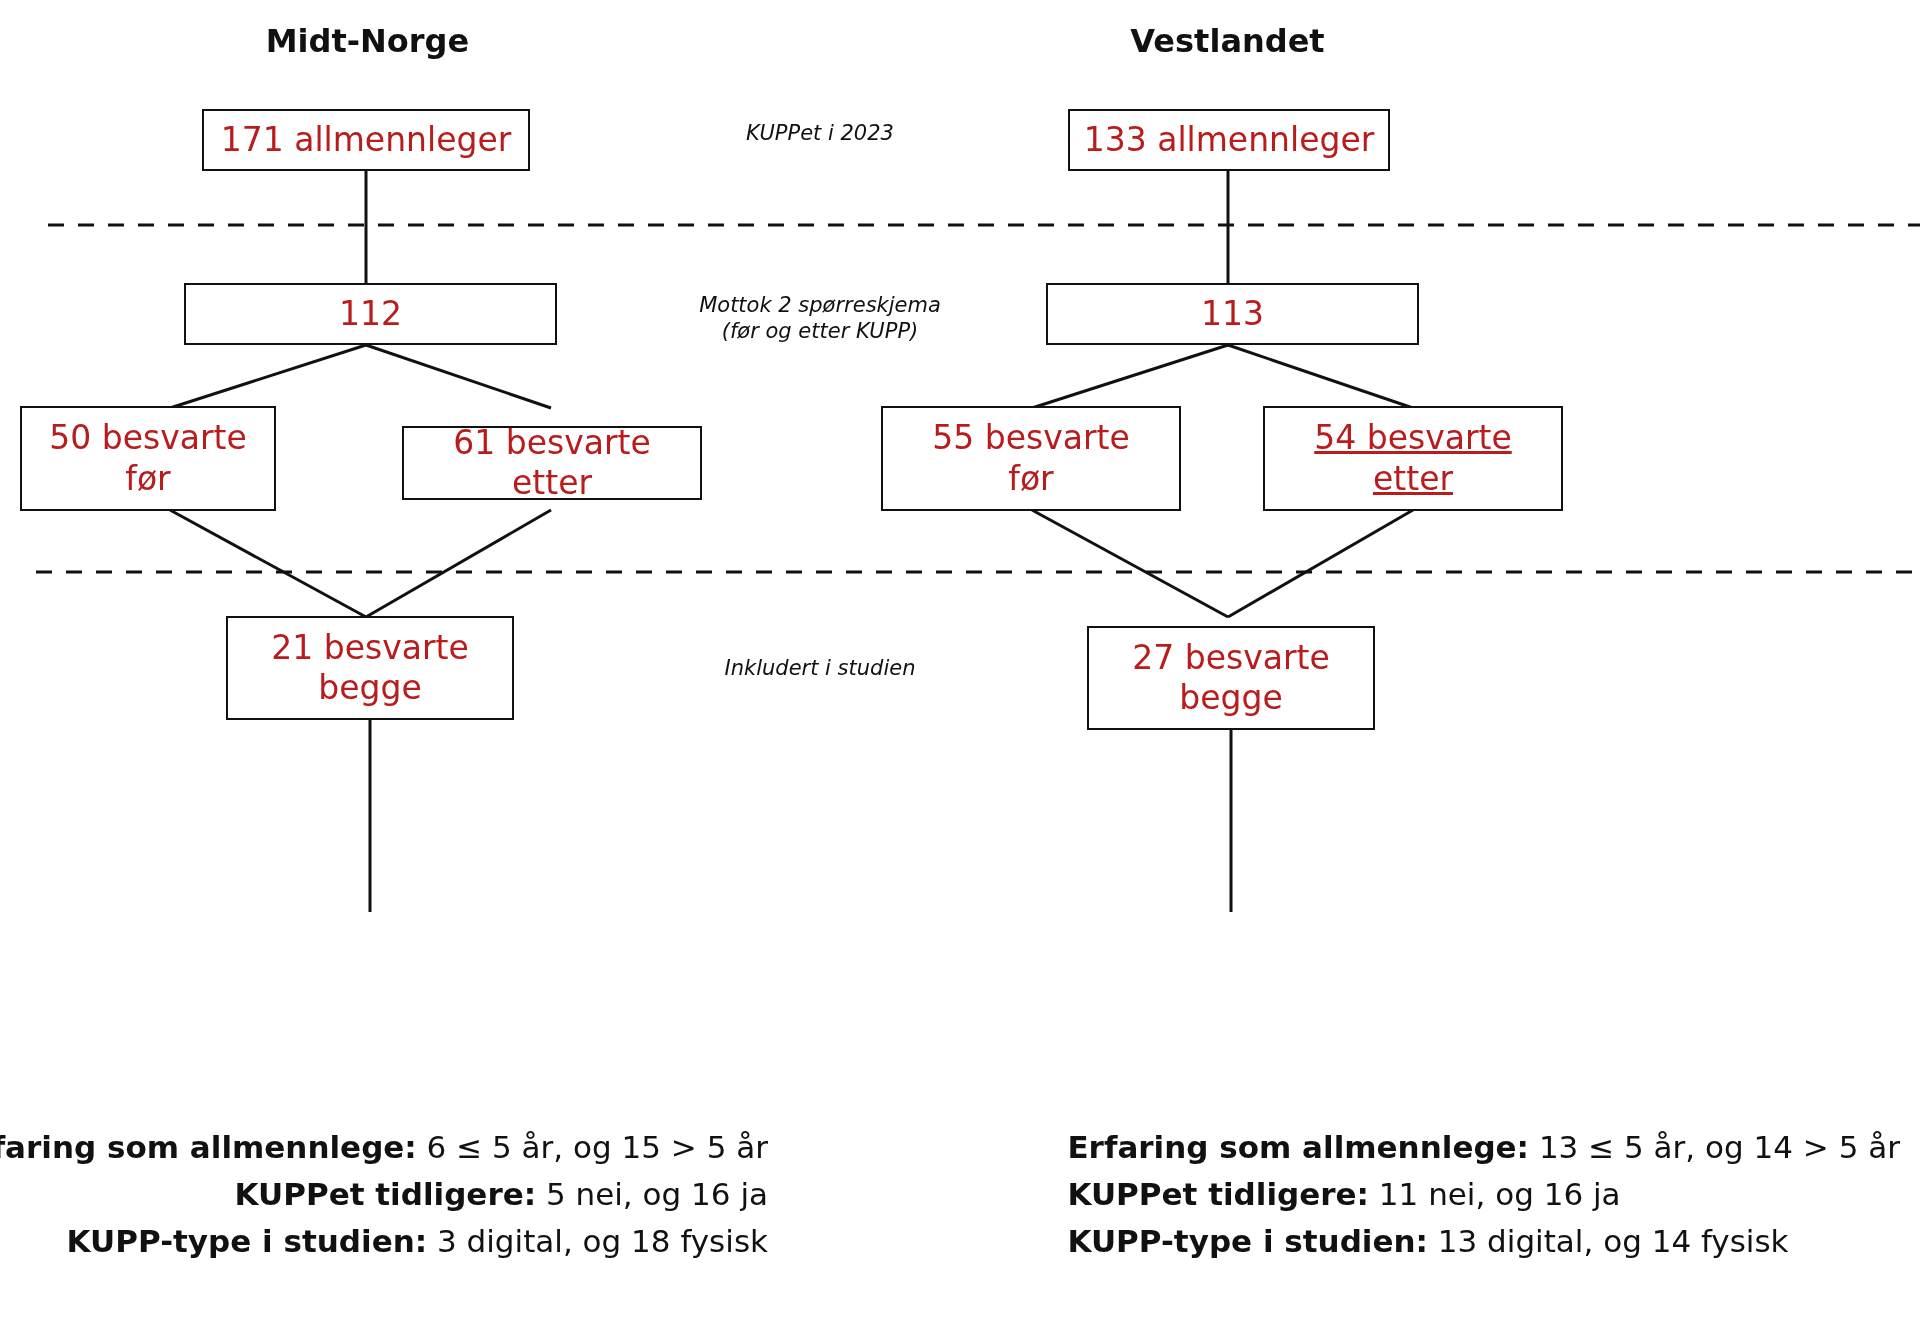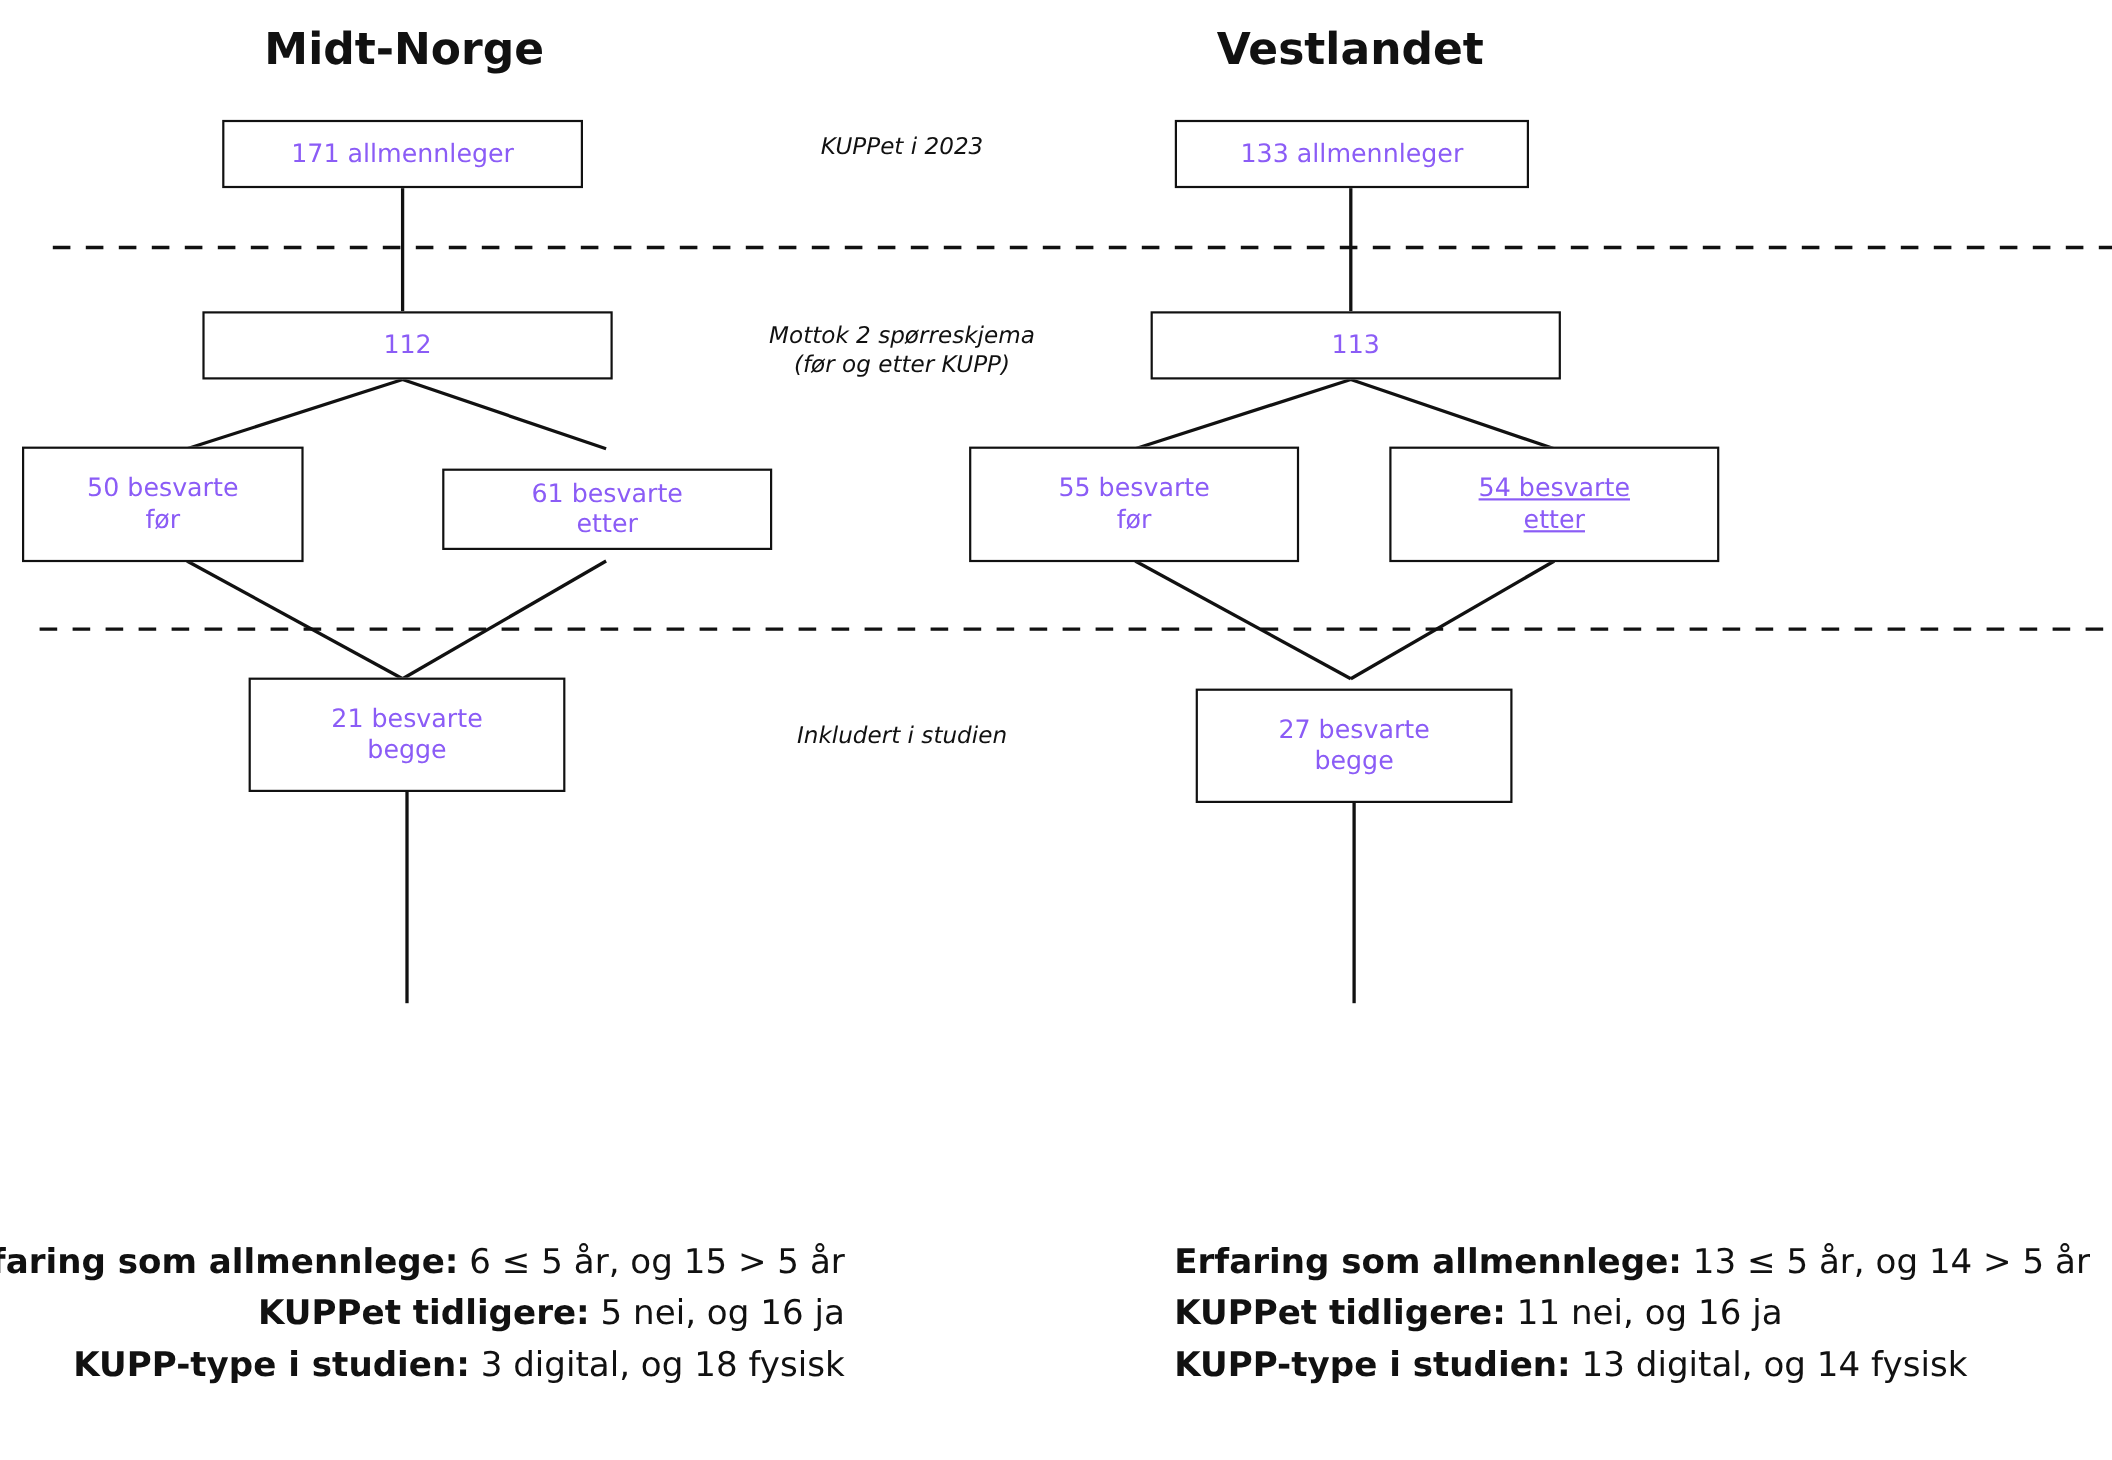--- a/index.html
+++ b/index.html
@@ -29,31 +29,31 @@
   .node {
     position: absolute;
     box-sizing: border-box;
     border: 2px solid #111111;
     background: #ffffff;
     display: flex;
     flex-direction: column;
     align-items: center;
     justify-content: center;
     font-family: "DejaVu Sans", sans-serif;
-    font-size: 23px;
+    font-size: 33px;
     line-height: 1.22;
-    color: #8b5cf6;
+    color: #b91c1c;
     text-align: center;
     white-space: pre-line;
   }
   .col-title {
     position: absolute;
     font-family: "DejaVu Sans", sans-serif;
     font-weight: bold;
-    font-size: 40px;
+    font-size: 32px;
     line-height: 1;
     color: #111111;
     text-align: center;
     white-space: nowrap;
   }
   .stage-label {
     position: absolute;
     font-family: "DejaVu Sans", sans-serif;
     font-style: italic;
     font-size: 21px;

